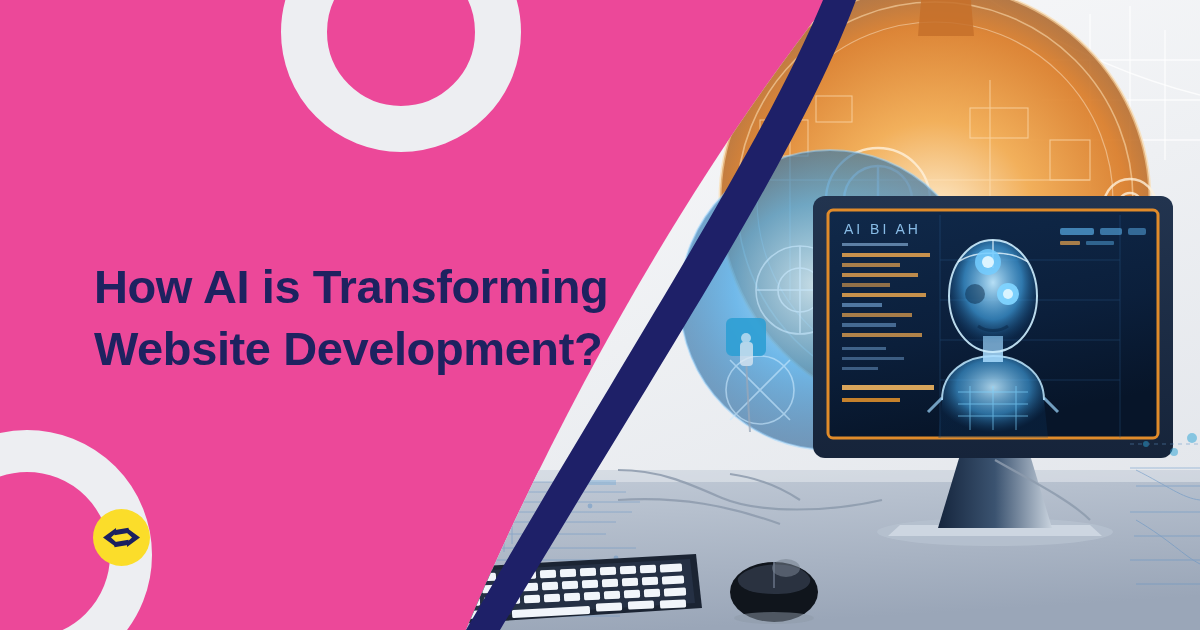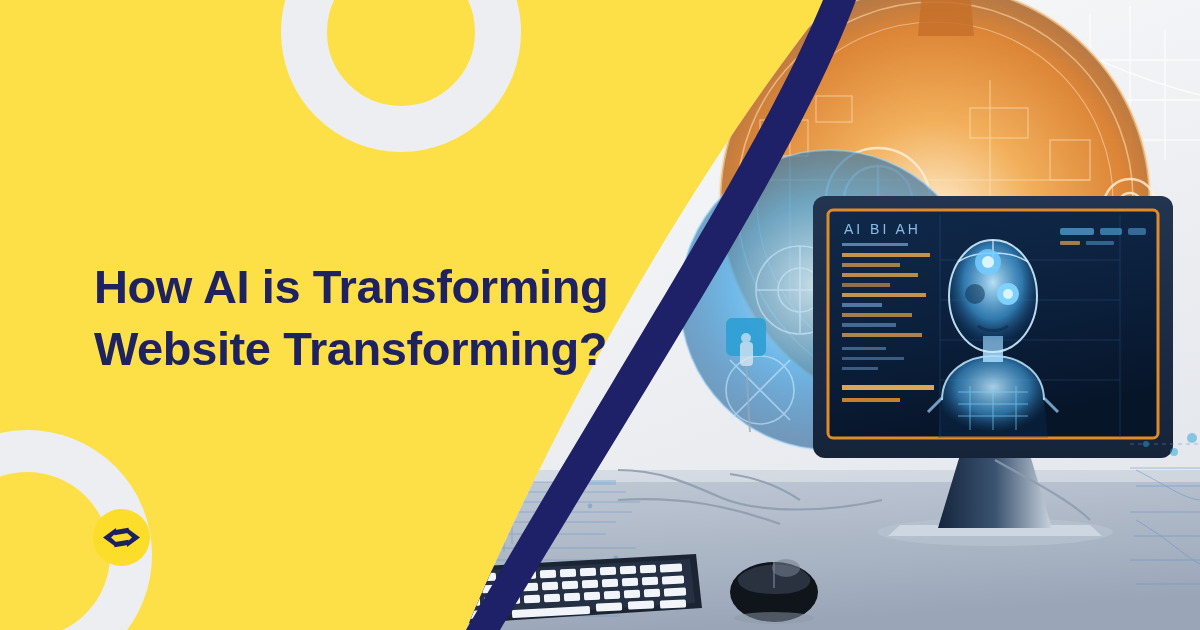--- a/index.html
+++ b/index.html
@@ -6,21 +6,21 @@
   * { margin:0; padding:0; box-sizing:border-box; }
   html,body{ background:#ffffff; }
   body{
     font-family:"Liberation Sans", sans-serif;
     width:1200px; height:630px; overflow:hidden;
   }
 
   .banner{
     position:relative;
     width:1200px; height:630px;
-    background:#fde047;
+    background:#ec4899;
     overflow:hidden;
   }
 
   
   .ring{
     position:absolute;
     border-radius:50%;
     border:46px solid #edeef2;
     pointer-events:none;
   }
@@ -349,21 +349,21 @@
 
   <svg class="arc" viewBox="0 0 1200 630" preserveAspectRatio="none">
     <path d="M823 0
              C 760 150 640 330 466 630
              L 500 630
              C 680 330 800 150 856 0 Z" fill="#1e2068"></path>
   </svg>
 
   <h1 class="headline">
     <span class="headline__line">How AI is Transforming</span>
-    <span class="headline__line">Website Transforming?</span>
+    <span class="headline__line">Website Development?</span>
   </h1>
 
   <div class="logo">
     <div class="logo__disc"></div>
     <svg class="logo__mark" viewBox="0 0 57 57">
       <g fill="#1b2060">
         <path d="M10 28.5 L23 19 L23 24 L18 28.5 L23 33 L23 38 Z"></path>
         <path d="M47 28.5 L34 38 L34 33 L39 28.5 L34 24 L34 19 Z"></path>
         <path d="M21 20 L36 20 L36 25 L21 25 Z" transform="rotate(-10 28.5 22.5)"></path>
         <path d="M21 32 L36 32 L36 37 L21 37 Z" transform="rotate(-10 28.5 34.5)"></path>

